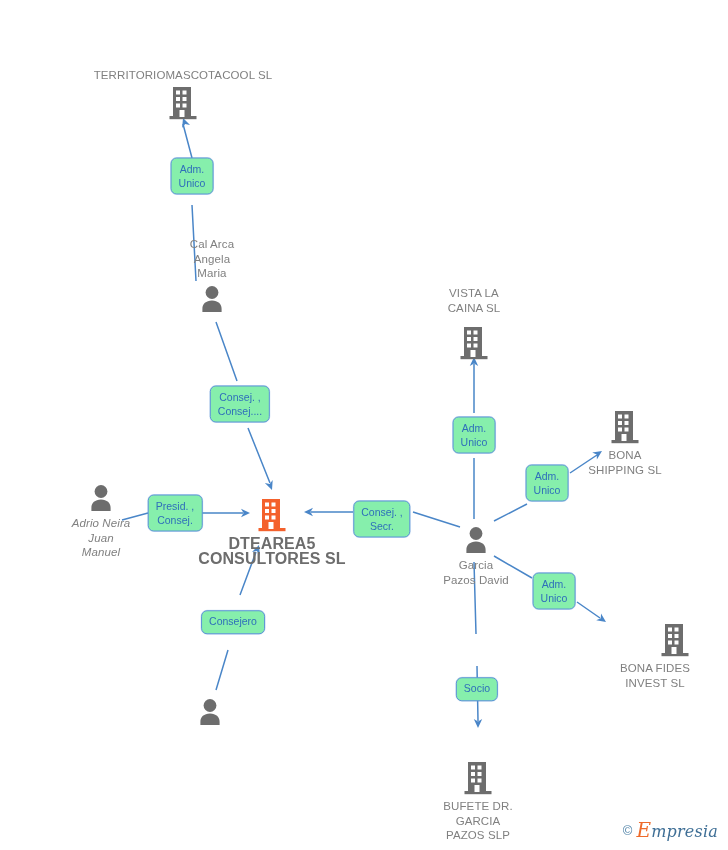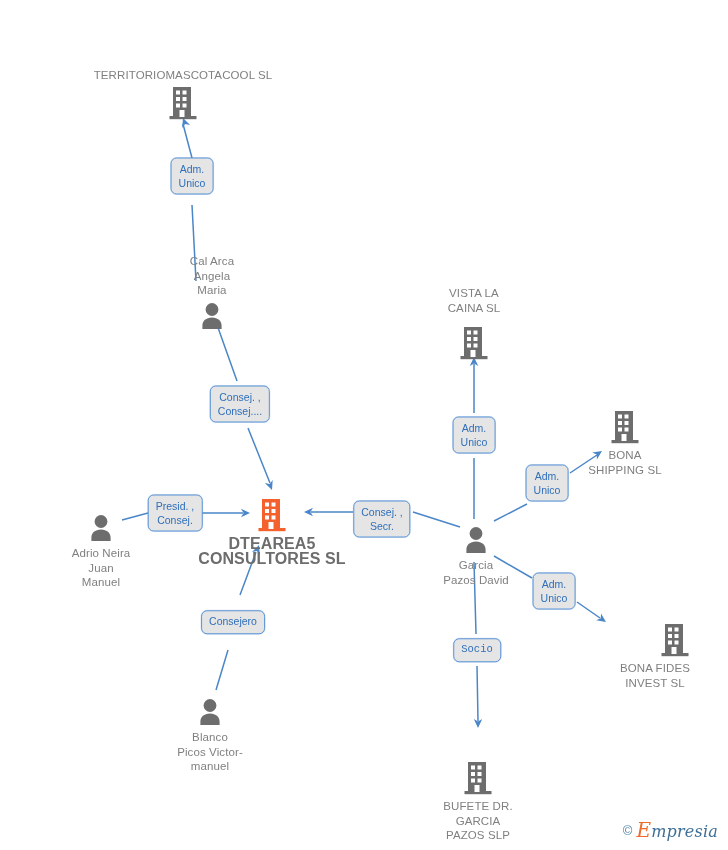--- a/index.html
+++ b/index.html
@@ -57,21 +57,21 @@
   .icon-company, .icon-person {
     display: block;
   }
   .icon-company { margin-bottom: 3px; }
   .node.label-above .icon-company { margin-bottom: 0; margin-top: 3px; }
   .icon-person { margin-bottom: 4px; }
   .node.label-above .icon-person { margin-bottom: 0; margin-top: 4px; }
 
   .rel-box {
     position: absolute;
-    background: #e5e5e5;
+    background: #86efac;
     border: 1.4px solid #5b94d6;
     border-radius: 6px;
     color: #2f6fba;
     font-size: 10.5px;
     line-height: 13.5px;
     text-align: center;
     padding: 4px 7px;
     white-space: pre-line;
     box-sizing: border-box;
     transform: translate(-50%, -50%);
@@ -159,21 +159,21 @@
             <rect x="14.5" y="5.5" width="4" height="4" fill="#fff"></rect>
             <rect x="8" y="12" width="4" height="4" fill="#fff"></rect>
             <rect x="14.5" y="12" width="4" height="4" fill="#fff"></rect>
             <rect x="8" y="18.5" width="4" height="4" fill="#fff"></rect>
             <rect x="14.5" y="18.5" width="4" height="4" fill="#fff"></rect>
             <rect x="11.5" y="25" width="5" height="7" fill="#fff"></rect>
           </svg>
         </span>
         <div class="node-label">TERRITORIOMASCOTACOOL SL</div>
       </div>
-      <div class="node label-above" style="width: 120px; margin-left: -60px; left: 212px; top: 254px;">
+      <div class="node label-above" style="width: 120px; margin-left: -60px; left: 212px; top: 237px;">
         <span>
           <svg class="icon-person" width="30" height="28" viewBox="0 0 30 28" xmlns="http://www.w3.org/2000/svg">
             <circle cx="15" cy="7.5" r="6.4" fill="#6d6d6d"></circle>
             <path d="M15 15.5c-6 0-9.6 3.6-9.6 8.2V27h19.2v-3.3c0-4.6-3.6-8.2-9.6-8.2z" fill="#6d6d6d"></path>
           </svg>
         </span>
         <div class="node-label">Cal Arca
 Angela
 Maria</div>
       </div>
@@ -187,41 +187,38 @@
             <rect x="8" y="12" width="4" height="4" fill="#fff"></rect>
             <rect x="14.5" y="12" width="4" height="4" fill="#fff"></rect>
             <rect x="8" y="18.5" width="4" height="4" fill="#fff"></rect>
             <rect x="14.5" y="18.5" width="4" height="4" fill="#fff"></rect>
             <rect x="11.5" y="25" width="5" height="7" fill="#fff"></rect>
           </svg>
         </span>
         <div class="node-label">DTEAREA5
 CONSULTORES SL</div>
       </div>
-      <div class="node" style="width: 120px; margin-left: -60px; left: 101px; top: 514px;">
+      <div class="node" style="width: 120px; margin-left: -60px; left: 101px; top: 484px; font-style: italic;">
         <span>
           <svg class="icon-person" width="30" height="28" viewBox="0 0 30 28" xmlns="http://www.w3.org/2000/svg">
             <circle cx="15" cy="7.5" r="6.4" fill="#6d6d6d"></circle>
             <path d="M15 15.5c-6 0-9.6 3.6-9.6 8.2V27h19.2v-3.3c0-4.6-3.6-8.2-9.6-8.2z" fill="#6d6d6d"></path>
           </svg>
         </span>
         <div class="node-label">Adrio Neira
 Juan
 Manuel</div>
       </div>
       <div class="node" style="width: 120px; margin-left: -60px; left: 210px; top: 698px;">
         <span>
           <svg class="icon-person" width="30" height="28" viewBox="0 0 30 28" xmlns="http://www.w3.org/2000/svg">
             <circle cx="15" cy="7.5" r="6.4" fill="#6d6d6d"></circle>
             <path d="M15 15.5c-6 0-9.6 3.6-9.6 8.2V27h19.2v-3.3c0-4.6-3.6-8.2-9.6-8.2z" fill="#6d6d6d"></path>
           </svg>
         </span>
-        <div class="node-label">Blanco
-Picos Victor-
-manuel</div>
       </div>
       <div class="node" style="width: 120px; margin-left: -60px; left: 476px; top: 526px;">
         <span>
           <svg class="icon-person" width="30" height="28" viewBox="0 0 30 28" xmlns="http://www.w3.org/2000/svg">
             <circle cx="15" cy="7.5" r="6.4" fill="#6d6d6d"></circle>
             <path d="M15 15.5c-6 0-9.6 3.6-9.6 8.2V27h19.2v-3.3c0-4.6-3.6-8.2-9.6-8.2z" fill="#6d6d6d"></path>
           </svg>
         </span>
         <div class="node-label">Garcia
 Pazos David</div>
@@ -306,21 +303,21 @@
 Consej.</div>
       <div class="rel-box" style="left: 233px; top: 622px; min-width: 62px;">Consejero</div>
       <div class="rel-box" style="left: 382px; top: 519px; min-width: 56px;">Consej. ,
 Secr.</div>
       <div class="rel-box" style="left: 474px; top: 435px; min-width: 42px;">Adm.
 Unico</div>
       <div class="rel-box" style="left: 547px; top: 483px; min-width: 42px;">Adm.
 Unico</div>
       <div class="rel-box" style="left: 554px; top: 591px; min-width: 42px;">Adm.
 Unico</div>
-      <div class="rel-box" style="left: 477px; top: 650px; min-width: 42px; font-family: Liberation Mono, monospace;">Socio</div>
+      <div class="rel-box" style="left: 477px; top: 689px; min-width: 42px;">Socio</div>
     </div>
 
   <div id="watermark">
     <span class="wm-c">©</span>
     <span class="wm-word"><span class="wm-e">E</span><span>mpresia</span></span>
   </div>
 
 </div>
 
 </body></html>

